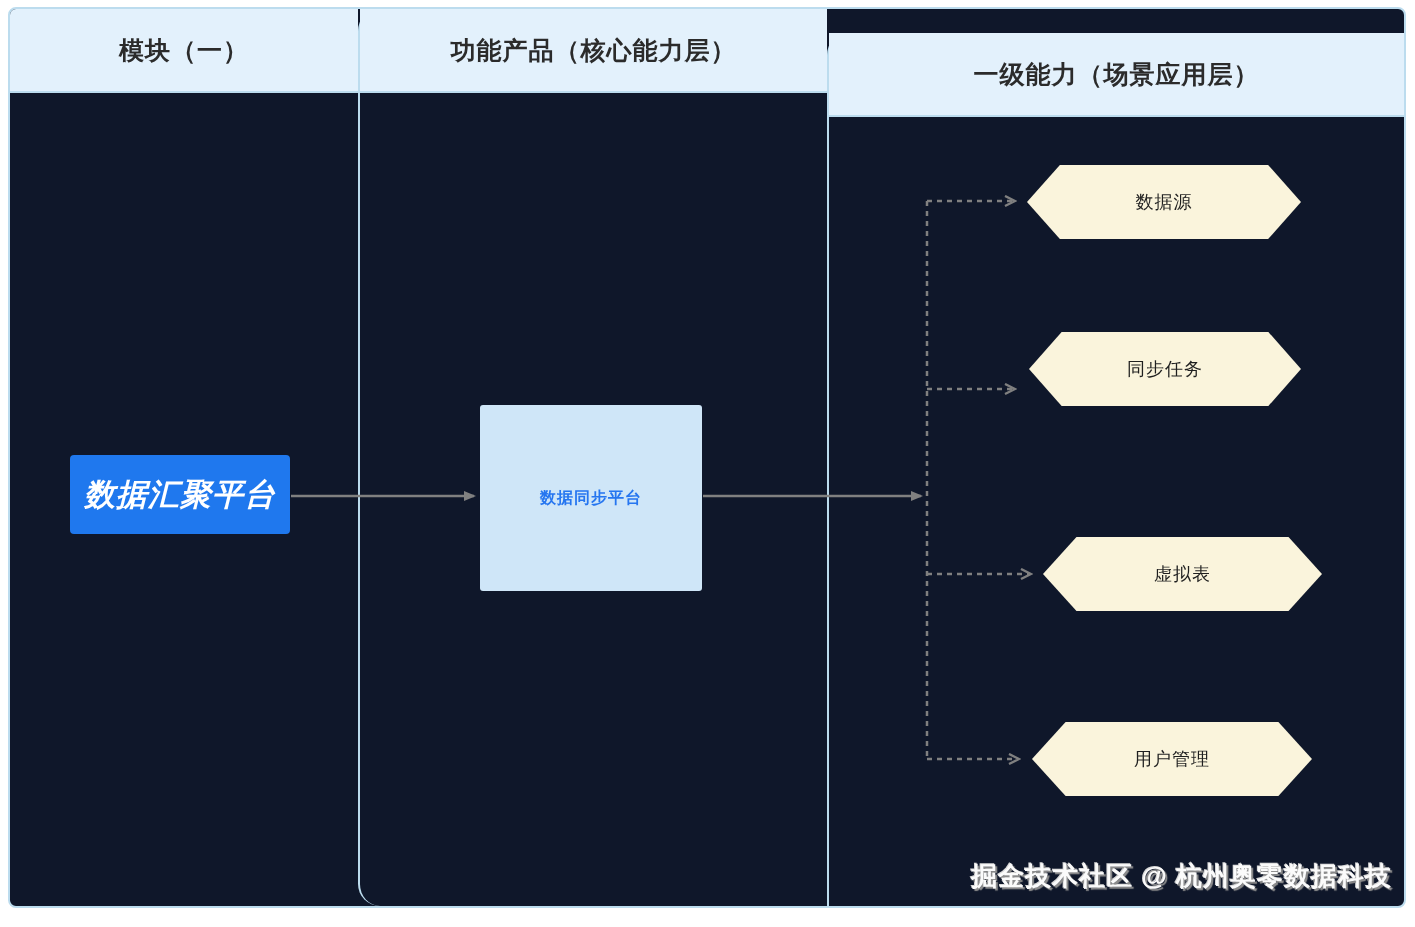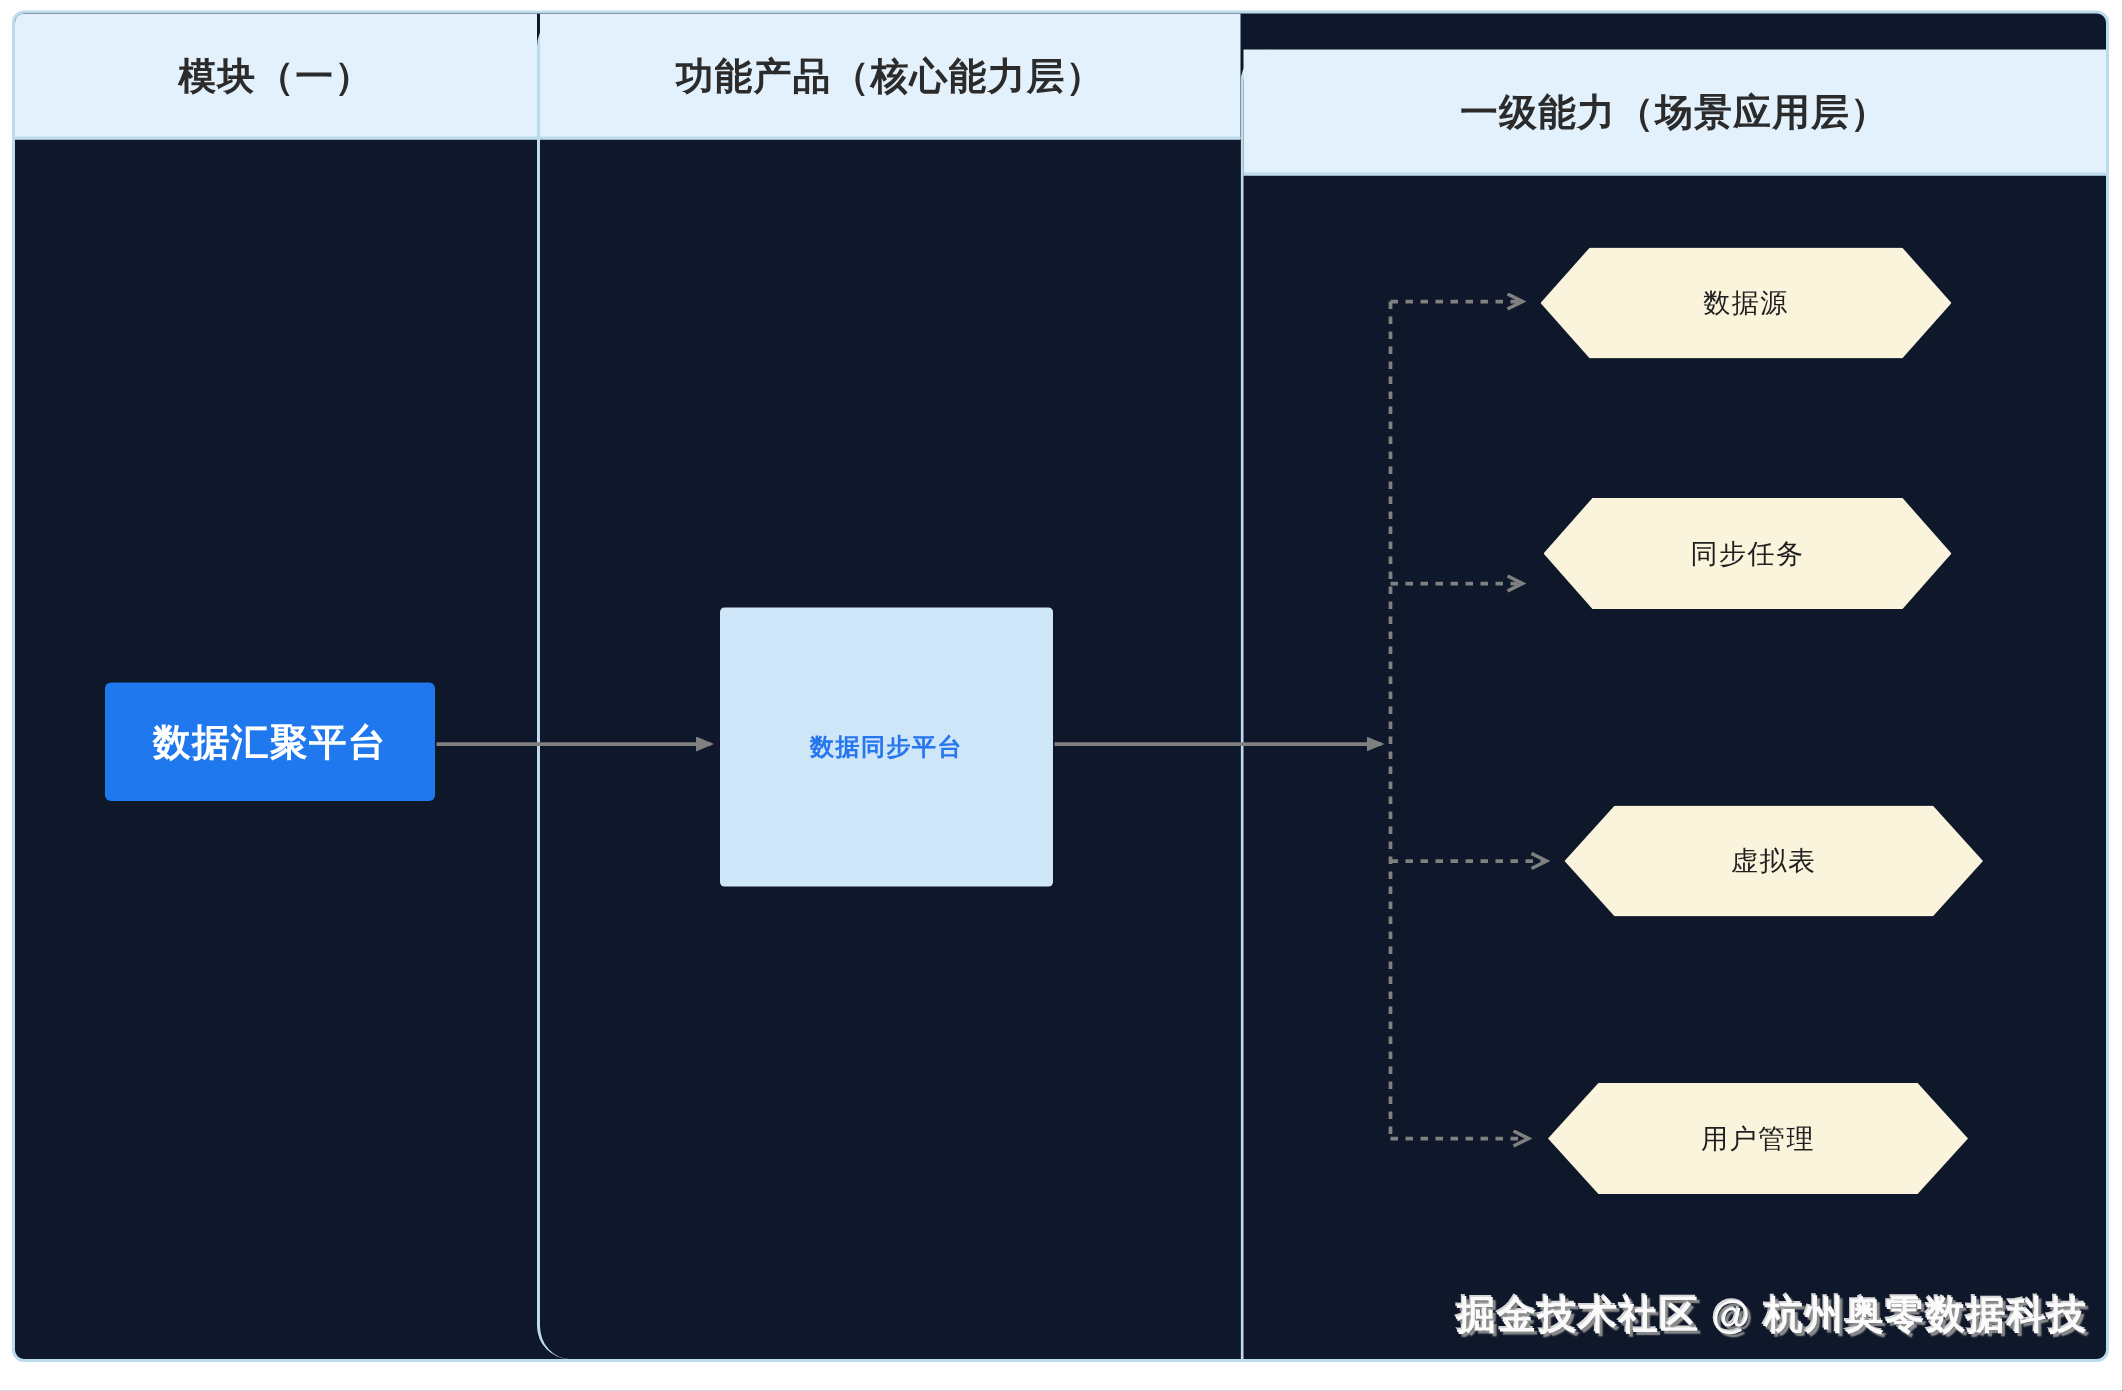--- a/index.html
+++ b/index.html
@@ -69,23 +69,24 @@
     text-align: center;
   }
   .node-module {
     left: 60px;
     top: 446px;
     width: 220px;
     height: 79px;
     background: #1f78ee;
     border-radius: 4px;
     color: #ffffff;
-    font-size: 25px;
+    font-size: 31px;
     font-weight: bold;
     letter-spacing: 1px;
+    font-style: italic;
   }
   .node-product {
     left: 470px;
     top: 396px;
     width: 222px;
     height: 186px;
     background: #cfe6f8;
     border-radius: 3px;
     color: #2676f0;
     font-size: 16px;

